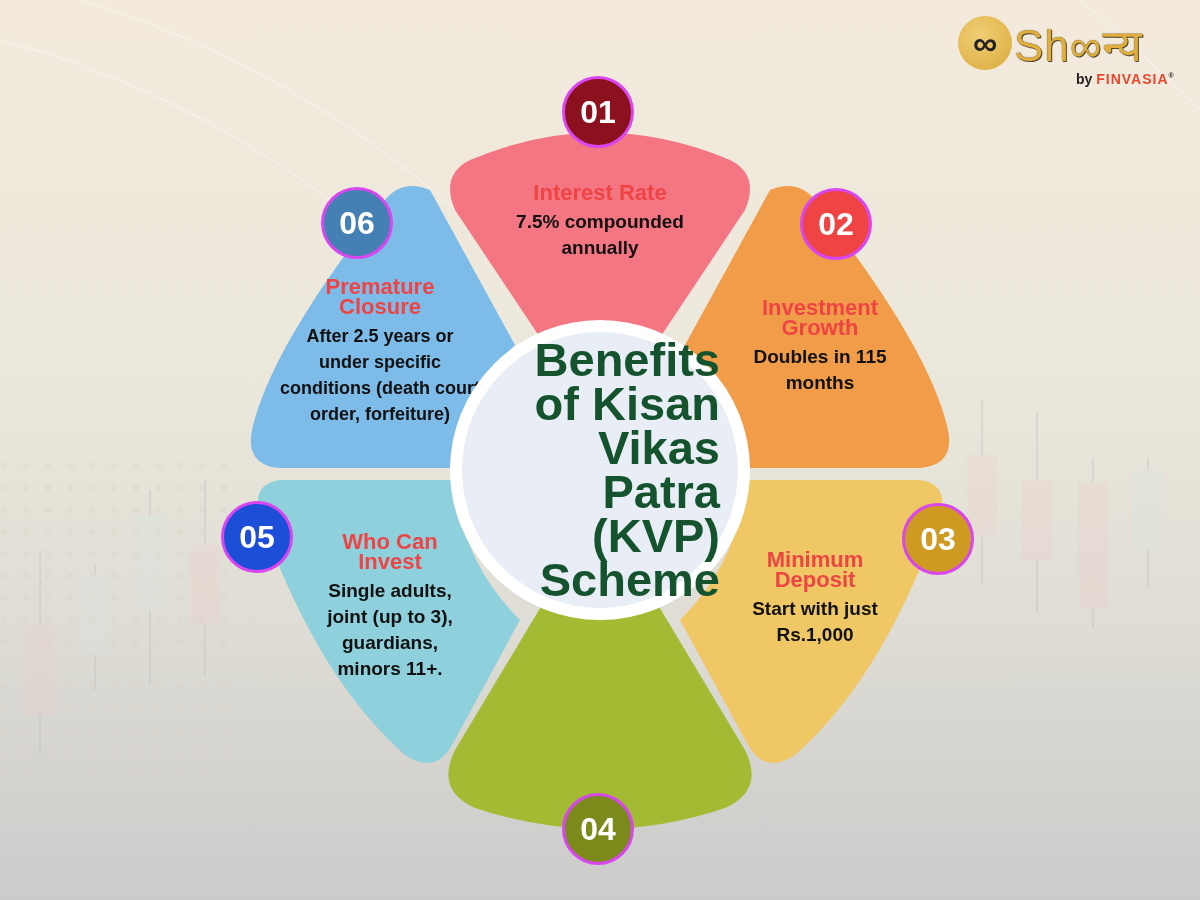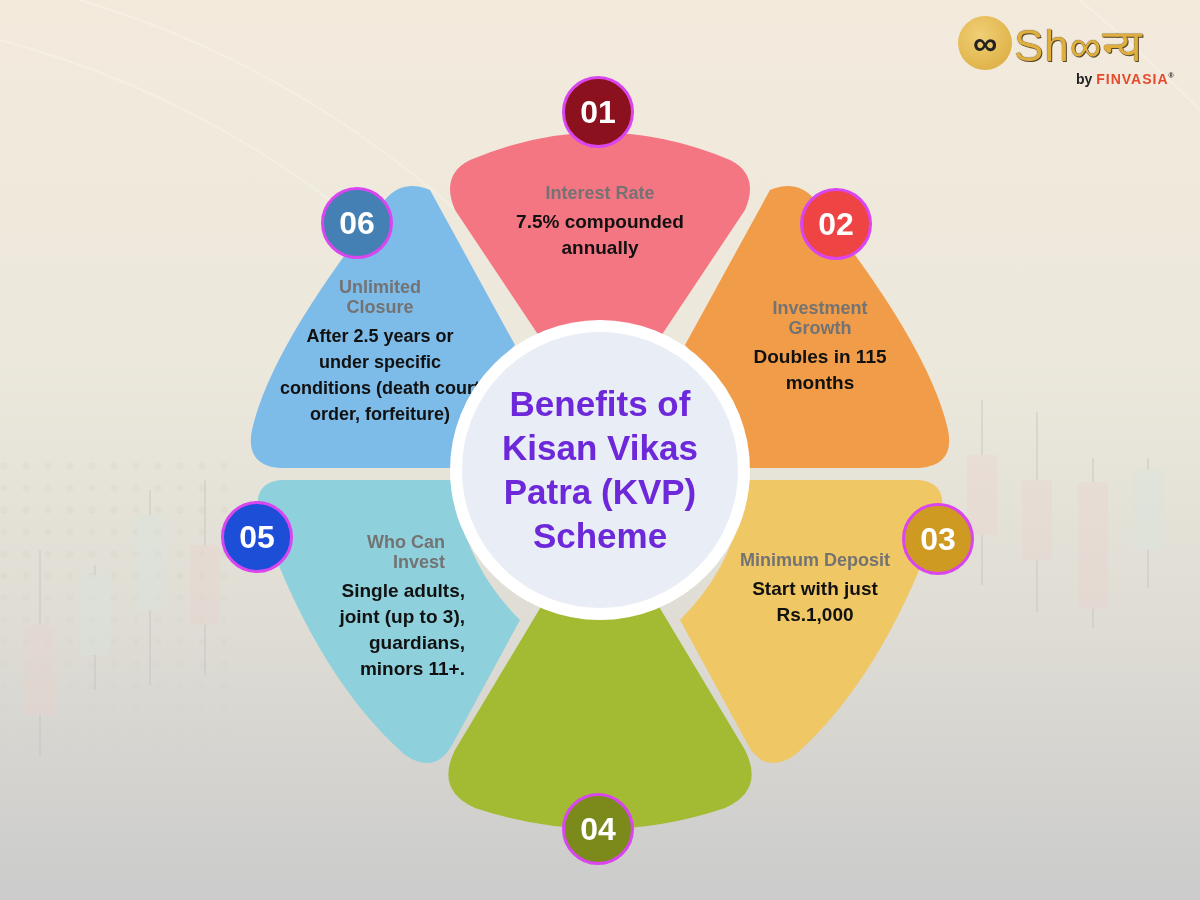--- a/index.html
+++ b/index.html
@@ -8,27 +8,27 @@
   .bg { position:absolute; inset:0;
         background: linear-gradient(180deg, #F3EADC 0%, #ECE8DC 40%, #DEDCD4 70%, #CBCBCB 100%); }
   .bg svg { position:absolute; inset:0; }
   .diagram { position:absolute; left:0; top:0; width:1200px; height:900px; }
   .diagram svg { position:absolute; left:0; top:0; }
   .badge { position:absolute; width:72px; height:72px; border-radius:50%;
            border:3px solid #d946ef; box-sizing:border-box; color:#fff;
            font-weight:bold; font-size:32px; display:flex; align-items:center;
            justify-content:center; letter-spacing:0; }
   .petal-text { position:absolute; text-align:center; }
-  .petal-title { color:#737373; font-weight:bold; font-size:18px; line-height:20px; }
+  .petal-title { color:#ef4444; font-weight:bold; font-size:22px; line-height:20px; }
   .petal-desc { color:#111; font-weight:bold; font-size:19px; line-height:26px; margin-top:6px; }
   .center { position:absolute; left:450px; top:320px; width:300px; height:300px;
             border-radius:50%; background:#E8EDF6; border:12px solid #fff;
             box-sizing:border-box; display:flex; align-items:center; justify-content:center; }
-  .center-title { font-weight:bold; font-size:35px; line-height:44px; color:#6d28d9;
-                  text-align:center; width:240px; }
+  .center-title { font-weight:bold; font-size:47px; line-height:44px; color:#14532d;
+                  text-align:right; width:240px; }
   .logo { position:absolute; left:958px; top:14px; width:230px; height:80px; }
   .logo-mark { position:absolute; left:0; top:2px; width:54px; height:54px; border-radius:50%;
                background: radial-gradient(circle at 40% 35%, #F1CF76, #D9A93A); }
   .logo-mark span { position:absolute; left:0; top:0; width:54px; height:54px; display:flex;
                     align-items:center; justify-content:center; font-size:34px; color:#222;
                     font-weight:bold; }
   .logo-word { position:absolute; left:56px; top:0; font-size:44px; color:#E0AE3C;
                font-weight:normal; letter-spacing:1px;
                text-shadow: 0 0 1px #333, 1px 1px 0 #5a4a2a; }
   .logo-by { position:absolute; left:118px; top:57px; font-size:14px; color:#222; font-weight:bold; }
@@ -103,27 +103,27 @@
     <div class="petal-title">Investment Growth</div>
     <div class="petal-desc">Doubles in 115 months</div>
   </div>
 
   <div class="petal-text" style="left:735px;top:550px;width:160px;">
     <div class="petal-title">Minimum Deposit</div>
     <div class="petal-desc">Start with just Rs.1,000</div>
   </div>
 
 
-  <div class="petal-text" style="left:315px;top:532px;width:150px;text-align:right;">
+  <div class="petal-text" style="left:315px;top:532px;width:150px;">
     <div class="petal-title" style="width:110px;margin-left:20px;">Who Can Invest</div>
     <div class="petal-desc">Single adults, joint (up to 3), guardians, minors 11+.</div>
   </div>
 
   <div class="petal-text" style="left:280px;top:277px;width:200px;">
-    <div class="petal-title" style="width:120px;margin-left:40px;">Unlimited Closure</div>
+    <div class="petal-title" style="width:120px;margin-left:40px;">Premature Closure</div>
     <div class="petal-desc" style="font-size:18px;">After 2.5 years or under specific conditions (death court order, forfeiture)</div>
   </div>
 
   <div class="center">
     <div class="center-title">Benefits of Kisan Vikas Patra (KVP) Scheme</div>
   </div>
 </div>
 
 <div class="logo">
   <div class="logo-mark">

